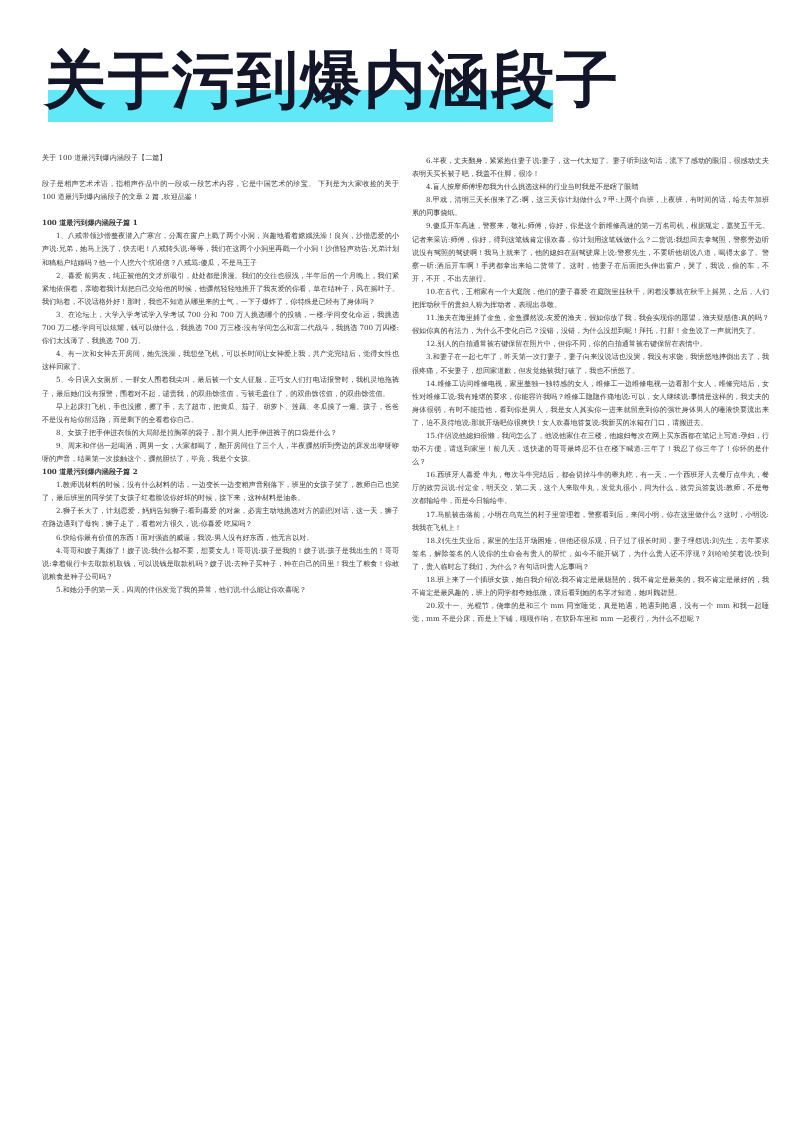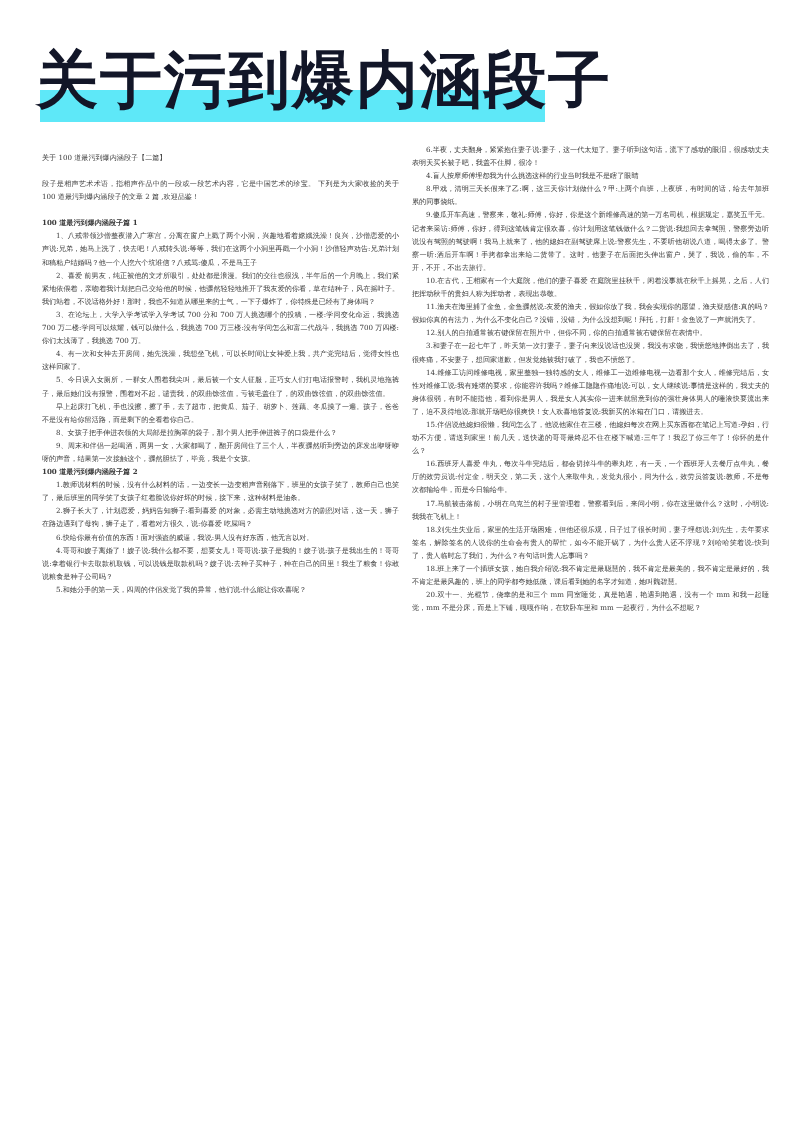--- a/index.html
+++ b/index.html
@@ -1,25 +1,25 @@
 <!DOCTYPE html>
 <html><head>
 <meta charset="utf-8">
 <style>
   html, body { margin: 0; padding: 0; background: #ffffff; }
   body { width: 800px; height: 1130px; position: relative; overflow: hidden;
          font-family: "DejaVu Serif", "Liberation Serif", serif; color: #333; }
-  .title-wrap { position: absolute; left: 36px; top: 42px; width: 520px; height: 84px; }
+  .title-wrap { position: absolute; left: 44px; top: 42px; width: 520px; height: 84px; }
   .title-bar { position: absolute; left: 4px; top: 48px; width: 505px; height: 32px; background: #5ee8f8; }
   .title-text { position: absolute; left: 0; top: 0; font-family: "DejaVu Sans", sans-serif;
                 font-weight: bold; font-size: 62px; line-height: 76px; color: #121628;
                 letter-spacing: 2px; white-space: nowrap; }
   .col { position: absolute; top: 151px; width: 357px; font-size: 7.1px; line-height: 13.1px; color: #3a3a3a; }
   .col-left { left: 42px; }
-  .col-right { left: 412px; top: 143px; }
+  .col-right { left: 412px; top: 154px; }
   .p { margin: 0; text-align: justify; }
   .indent { text-indent: 14px; }
   .gap { height: 13px; }
   .heading { font-weight: bold; }
 </style>
 </head>
 <body>
 
 <div class="title-wrap">
   <div class="title-bar"></div>

